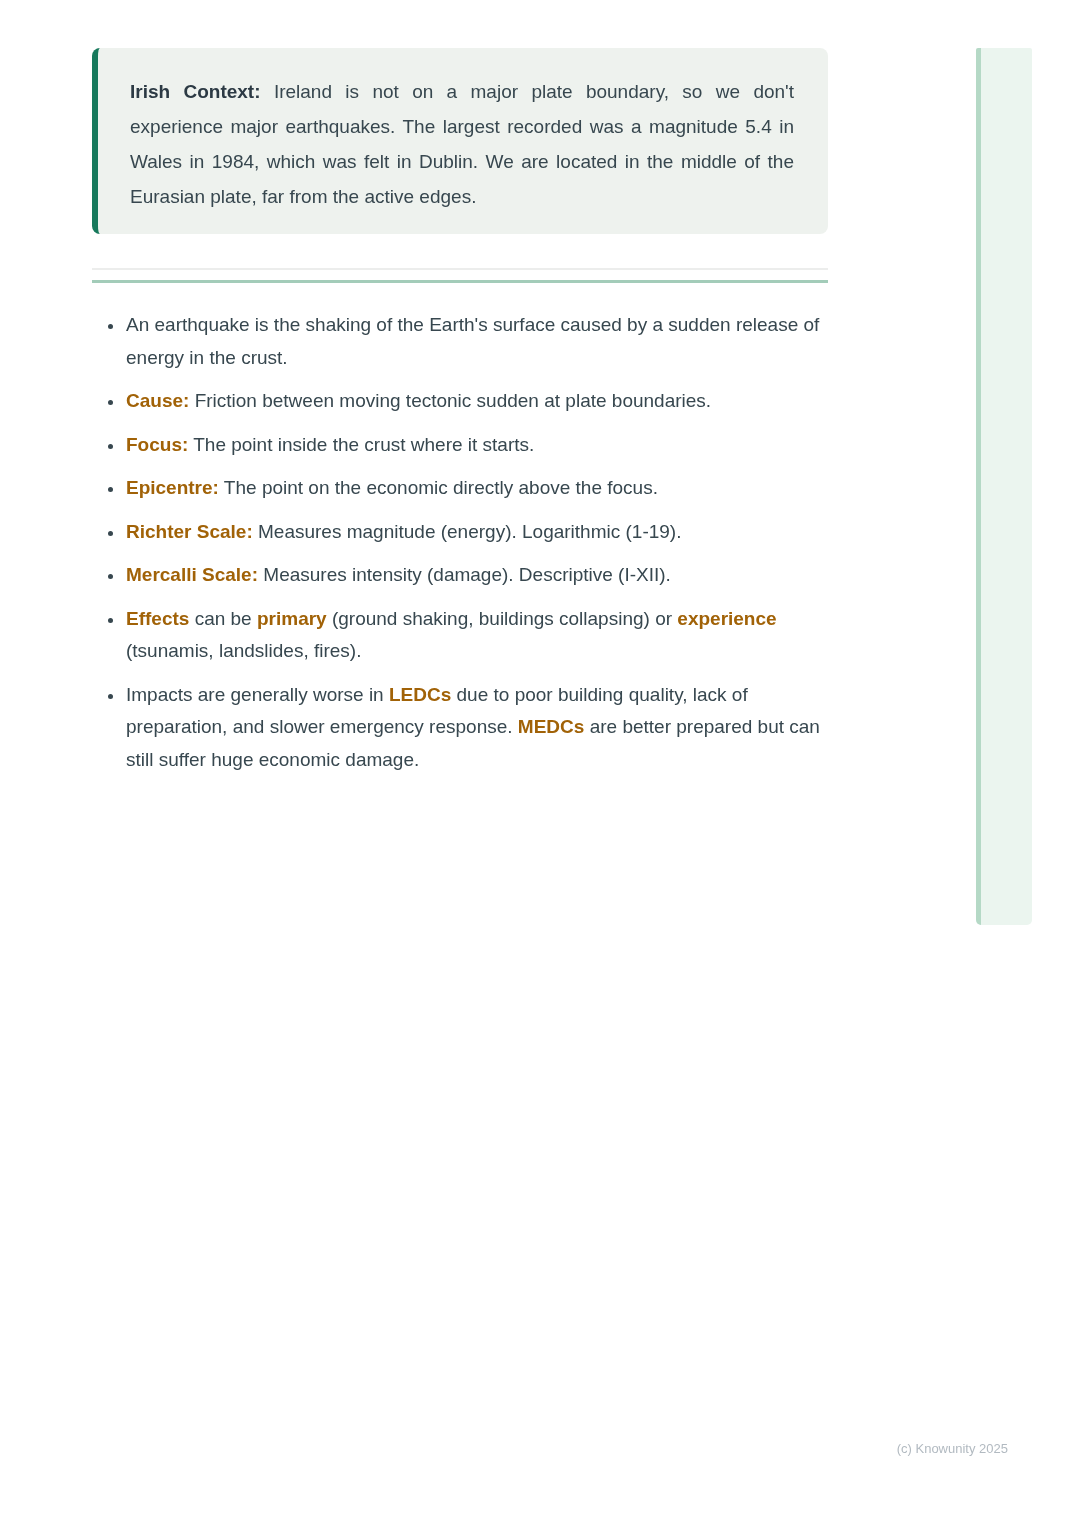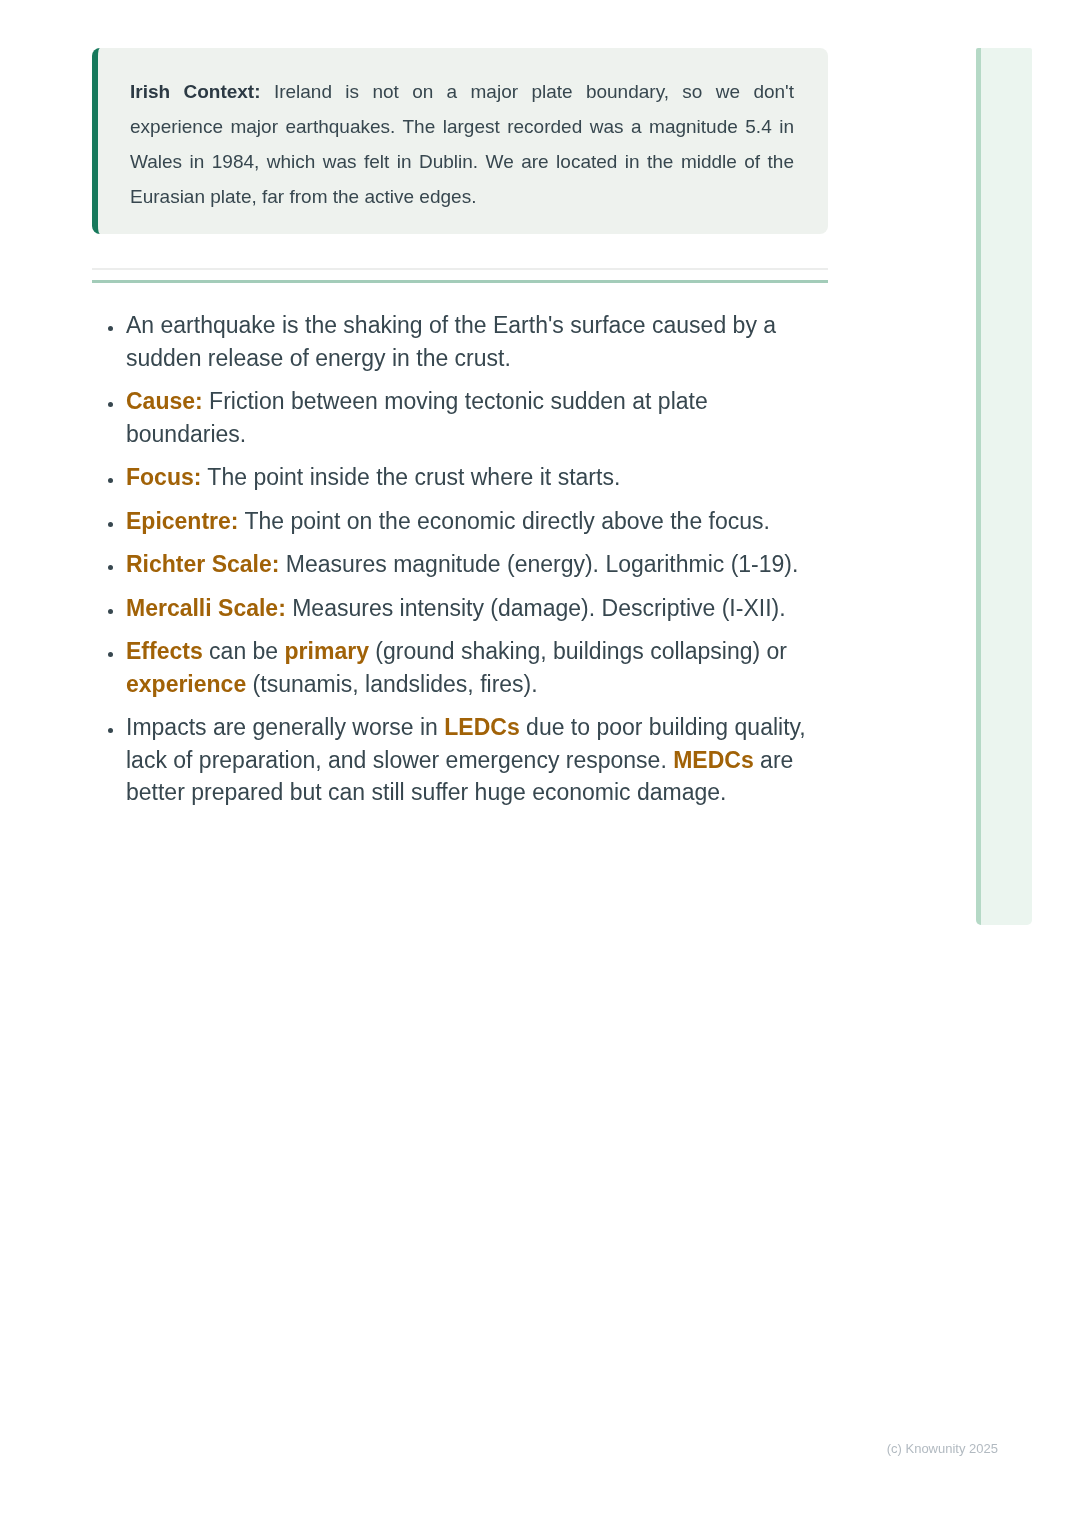--- a/index.html
+++ b/index.html
@@ -79,37 +79,37 @@
     margin-top: 10px;
     width: 100%;
   }
   .summary-list {
     margin-top: 26px;
     padding-left: 32px;
     list-style: disc;
     color: var(--body-text);
   }
   .summary-list li {
-    font-size: 23px;
+    font-size: 19px;
     line-height: 32.5px;
     margin-bottom: 11px;
     padding-left: 2px;
   }
   .summary-list li::marker {
     color: var(--body-text);
     font-size: 16px;
   }
   .summary-list strong {
     color: #a16207;
     font-weight: bold;
   }
   .page-footer {
     position: absolute;
     top: 1441px;
-    right: 82px;
+    right: 72px;
     font-size: 13px;
     color: var(--footer-gray);
   }
 </style>
 </head>
 <body>
 
 <div class="page">
 
   <aside class="edge-stripe"></aside>

